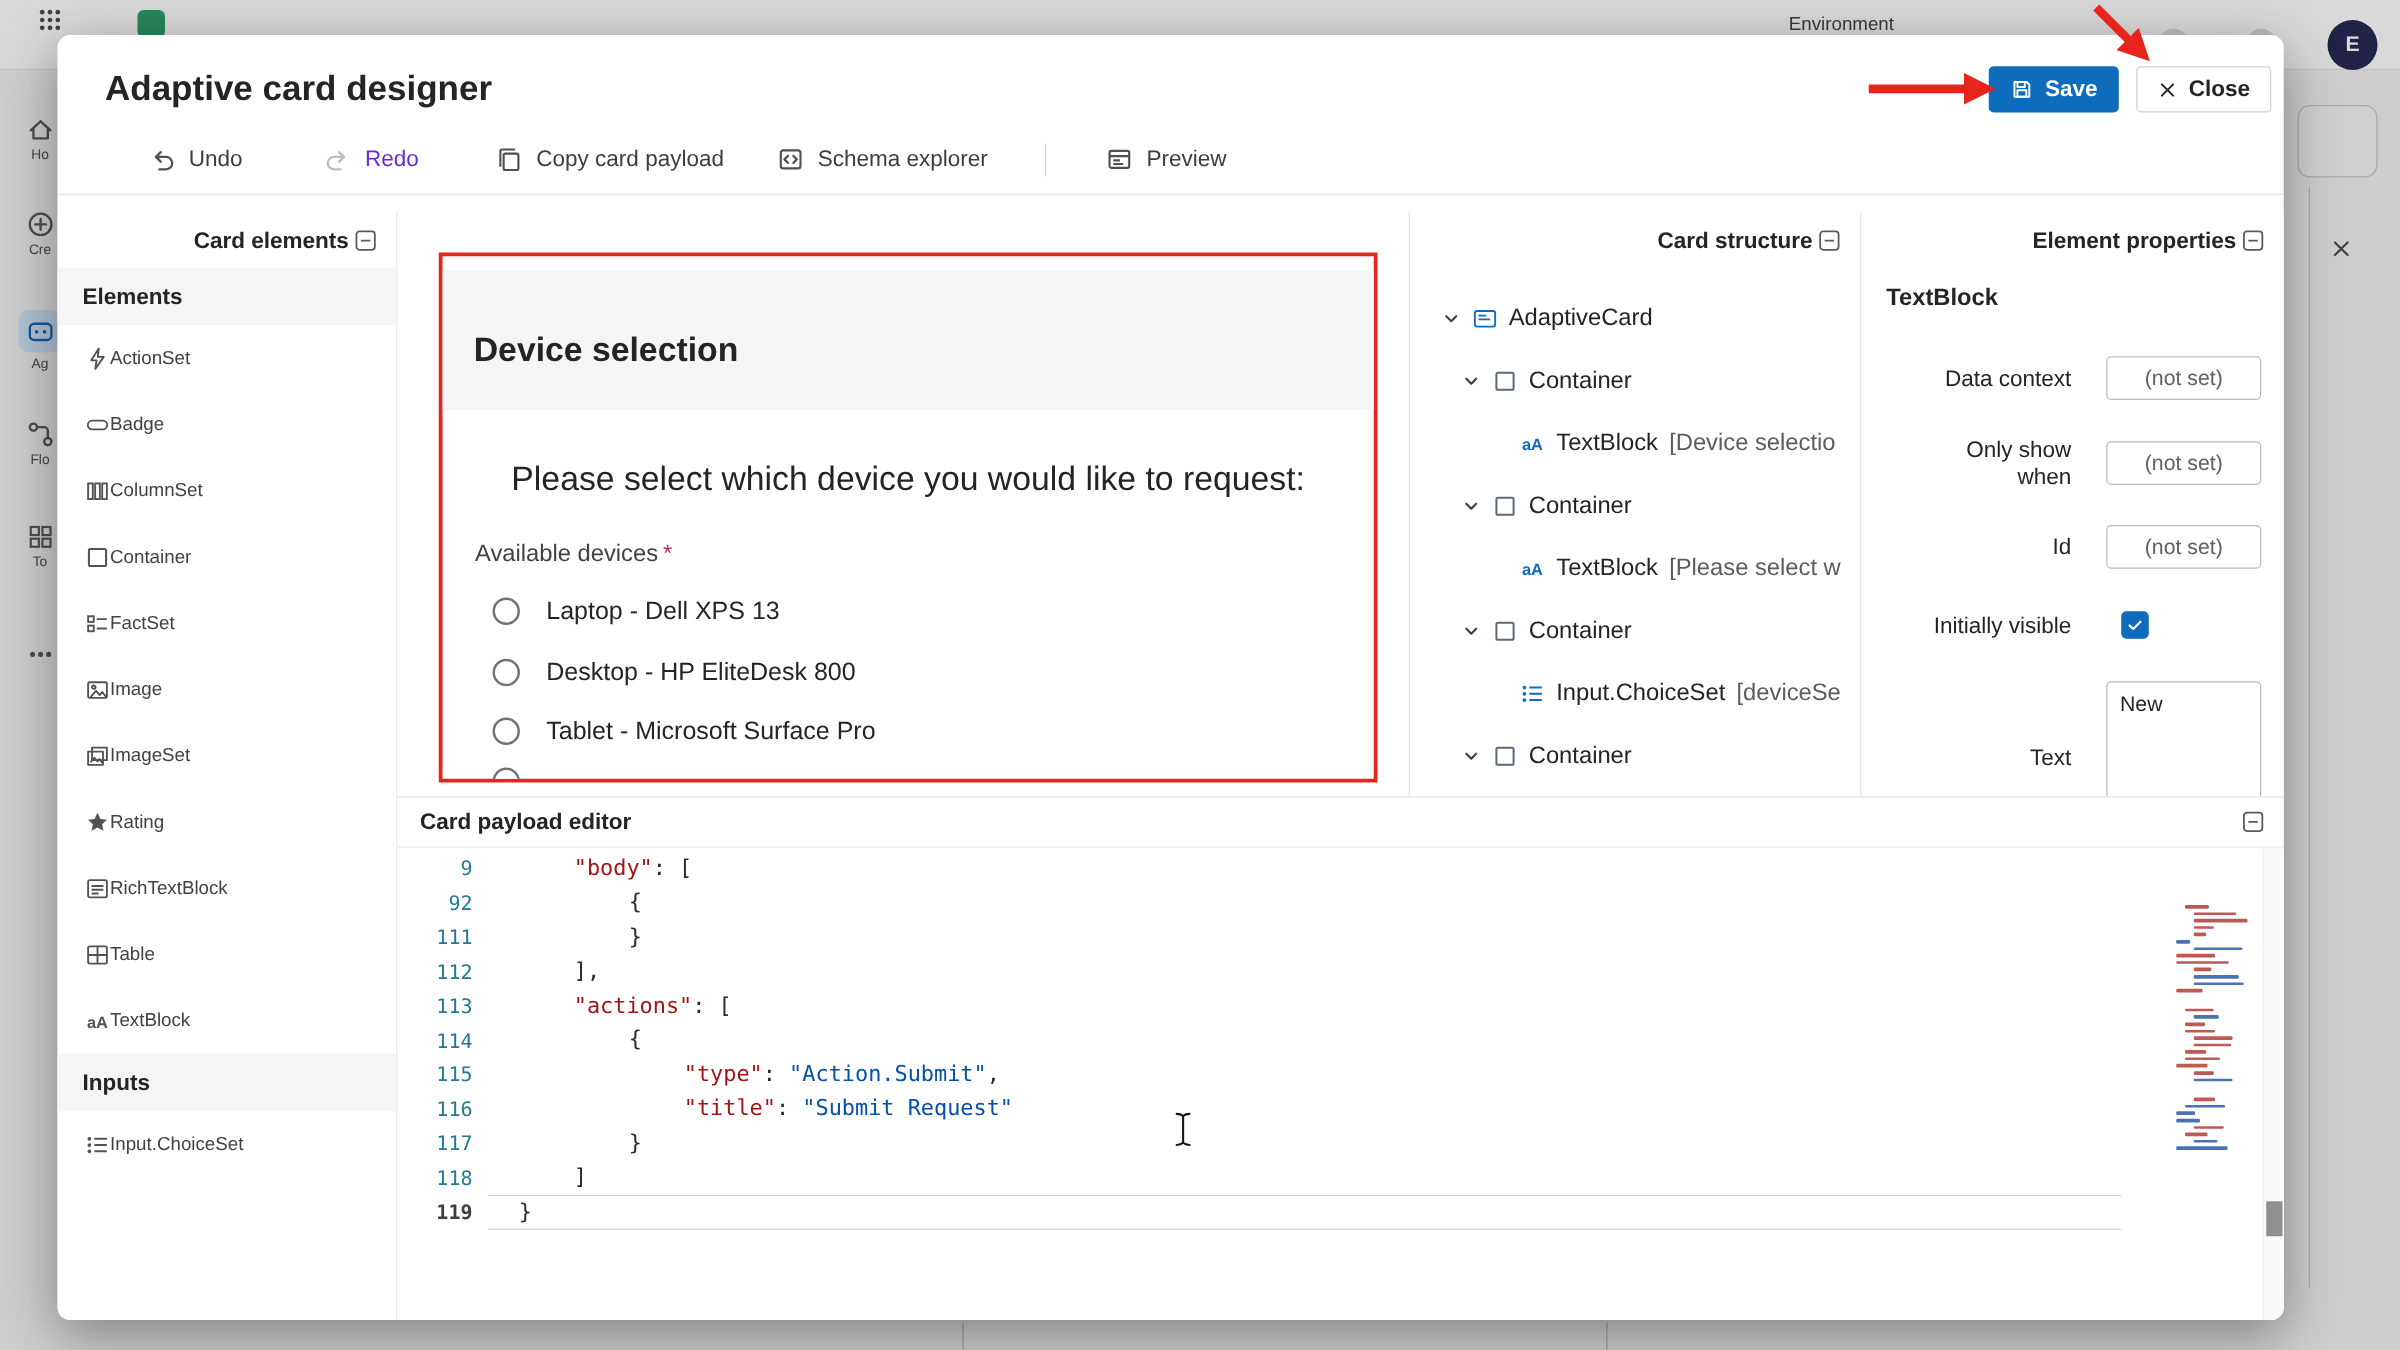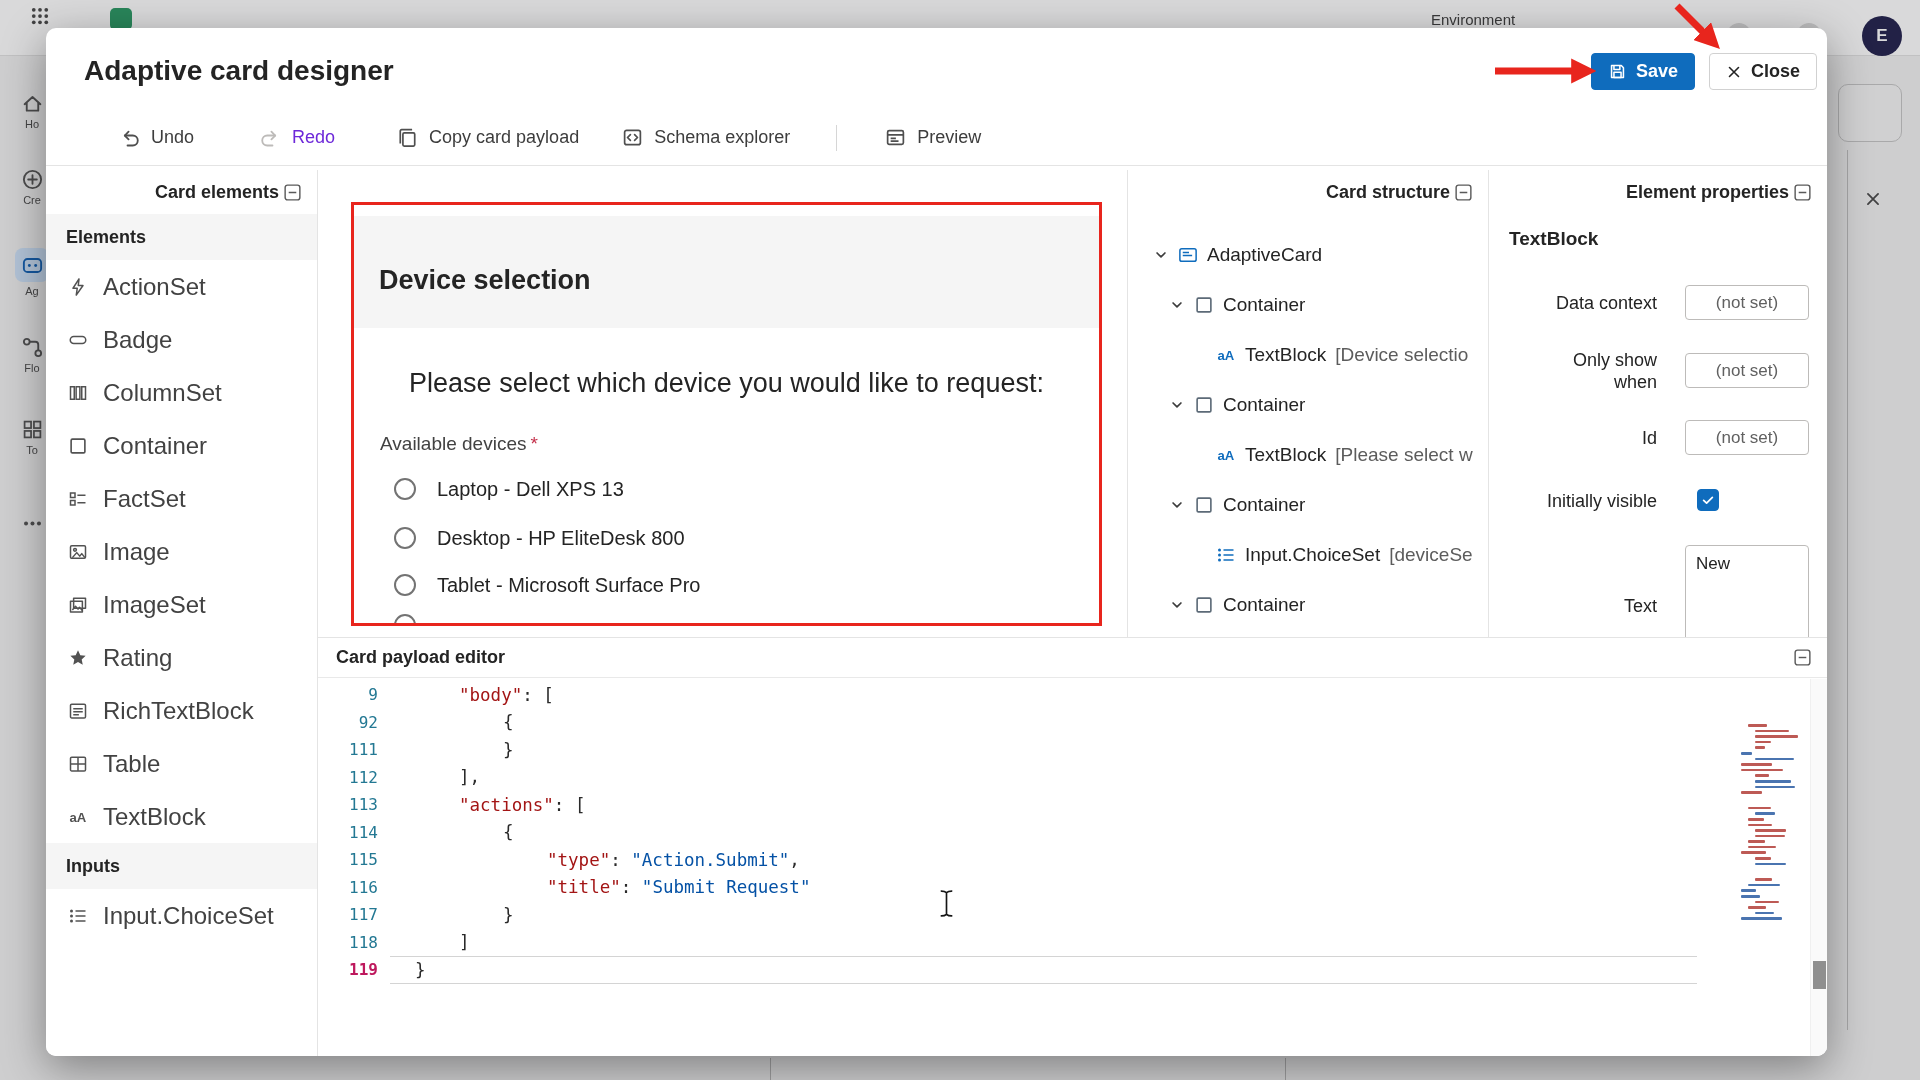--- a/index.html
+++ b/index.html
@@ -38,37 +38,37 @@
   .modal{position:absolute;left:46px;top:28px;width:1781px;height:1028px;background:#fff;border-radius:10px;
          box-shadow:0 12px 44px rgba(0,0,0,.38);z-index:3;overflow:hidden}
   .mtitle{position:absolute;left:38px;top:27px;font-size:28px;font-weight:600;color:#242424}
   .head-actions{position:absolute;right:10px;top:25px;display:flex;gap:14px;align-items:center}
   .btn{display:flex;align-items:center;gap:9px;height:37px;padding:0 16px;border-radius:4px;font-size:18px;font-weight:600;border:1px solid transparent;cursor:pointer}
   .btn-save{background:var(--accent);color:#fff;border-color:var(--accent)}
   .btn-save .icn{width:19px;height:19px;color:#fff}
   .btn-close{background:#fff;color:#242424;border-color:#d1d1d1}
   .btn-close .icn{width:16px;height:16px;color:#242424}
 
-  .toolbar{position:absolute;top:82px;left:0;right:0;height:56px;border-bottom:1px solid #e4e4e4;display:flex;align-items:center;padding-left:73px}
+  .toolbar{position:absolute;top:72px;left:0;right:0;height:56px;border-bottom:1px solid #e4e4e4;display:flex;align-items:center;padding-left:73px}
   .tbtn{display:flex;align-items:center;gap:11px;font-size:18px;color:#3d3d3d;background:none;border:none;cursor:pointer}
   .tbtn .icn{width:21px;height:21px;color:#4f4f4f}
   .tbtn.disabled{color:#6d28d9}
   .tbtn.disabled .icn{color:#bdbbb9}
   .mr-a{margin-right:66px}.mr-b{margin-right:62px}.mr-c{margin-right:43px}.mr-d{margin-right:46px}
   .tb-div{width:1px;height:26px;background:#d6d6d6;margin-right:48px}
 
   .panel-head{height:44px;display:flex;align-items:center;justify-content:flex-end;padding:0 12px 0 20px}
   .panel-title{font-size:18px;font-weight:600;color:#242424}
   .collapse-btn{width:26px;height:26px;display:flex;align-items:center;justify-content:center;background:none;border:none;color:#5a5a5a;cursor:pointer}
   .collapse-btn .icn{width:19px;height:19px}
 
   
   .elpanel{position:absolute;top:142px;left:0;bottom:0;width:272px;border-right:1px solid #e4e4e4;background:#fff}
   .list-subheader{height:46px;display:flex;align-items:center;background:#f5f5f5;padding-left:20px;font-size:18px;font-weight:700;color:#242424}
-  .list-item{height:53px;display:flex;align-items:center;padding-left:22px;gap:15px;font-size:24px;color:#424242;cursor:pointer}
+  .list-item{height:53px;display:flex;align-items:center;padding-left:22px;font-size:15px;color:#424242;cursor:pointer}
   .list-item .icn{width:20px;height:20px;color:#525252;flex:none}
 
   
   .maintop{position:absolute;top:142px;left:272px;width:1509px;height:467px;display:flex}
   .canvas{width:809px;position:relative;overflow:hidden;background:#fff}
   .card{position:absolute;left:33px;top:32px;width:751px;height:424px;border:3px solid var(--annot);background:#fff;overflow:hidden}
   .card-band{position:absolute;left:0;right:0;top:11px;height:112px;background:#f5f5f5}
   .card-title{position:absolute;left:25px;top:60px;font-size:27px;font-weight:600;color:#242424}
   .card-prompt{position:absolute;left:0;right:0;top:163px;text-align:center;font-size:27px;color:#242424}
   .card-label{position:absolute;left:26px;top:228px;font-size:19px;color:#424242}
@@ -111,21 +111,21 @@
   .payload{position:absolute;left:272px;top:609px;right:0;bottom:0;border-top:1px solid #e4e4e4;background:#fff}
   .payload-head{height:40px;display:flex;align-items:center;justify-content:space-between;padding:0 12px 0 18px;border-bottom:1px solid #e9e9e9}
   .payload-title{font-size:18px;font-weight:600;color:#242424}
   .editor{position:absolute;top:41px;left:0;right:0;bottom:0;font-family:"DejaVu Sans Mono","Liberation Mono",monospace;cursor:text}
   .code-lines{position:absolute;top:2px;left:0;right:130px}
   .code-row{display:flex;height:27.5px;align-items:center}
   .gutter{width:72px;flex:none;text-align:right;padding-right:12px;font-size:16px;color:#237893}
   .code-text{flex:1;font-size:17.5px;white-space:pre;color:#1e1e1e;height:100%;display:flex;align-items:center}
   .tk-k{color:var(--tkk)}.tk-s{color:var(--tks)}.tk-p{color:#2a2a2a}
   .code-row.current .code-text{box-shadow:inset 0 1px 0 #d4d4d4,inset 0 -1px 0 #d4d4d4}
-  .code-row.current .gutter{color:#be185d;font-weight:700}
+  .code-row.current .gutter{color:#404040;font-weight:700}
   .minimap{position:absolute;top:45px;right:22px;width:66px}
   .mm-bar{height:2.6px;margin-bottom:3px;border-radius:1px}
   .mm-gap{height:10px}
   .vscroll{position:absolute;top:0;right:0;bottom:0;width:17px;background:#fafafa;border-left:1px solid #f0f0f0}
   .vthumb{position:absolute;left:2px;width:13px;top:282px;height:28px;background:#8f8f8f;cursor:grab}
   .cursor-ibeam{position:absolute;left:620px;top:210px;width:17px;height:29px;color:#151515;pointer-events:none}
 
   
   .annot{position:absolute;inset:0;z-index:10;pointer-events:none}
   .icn{display:block}

